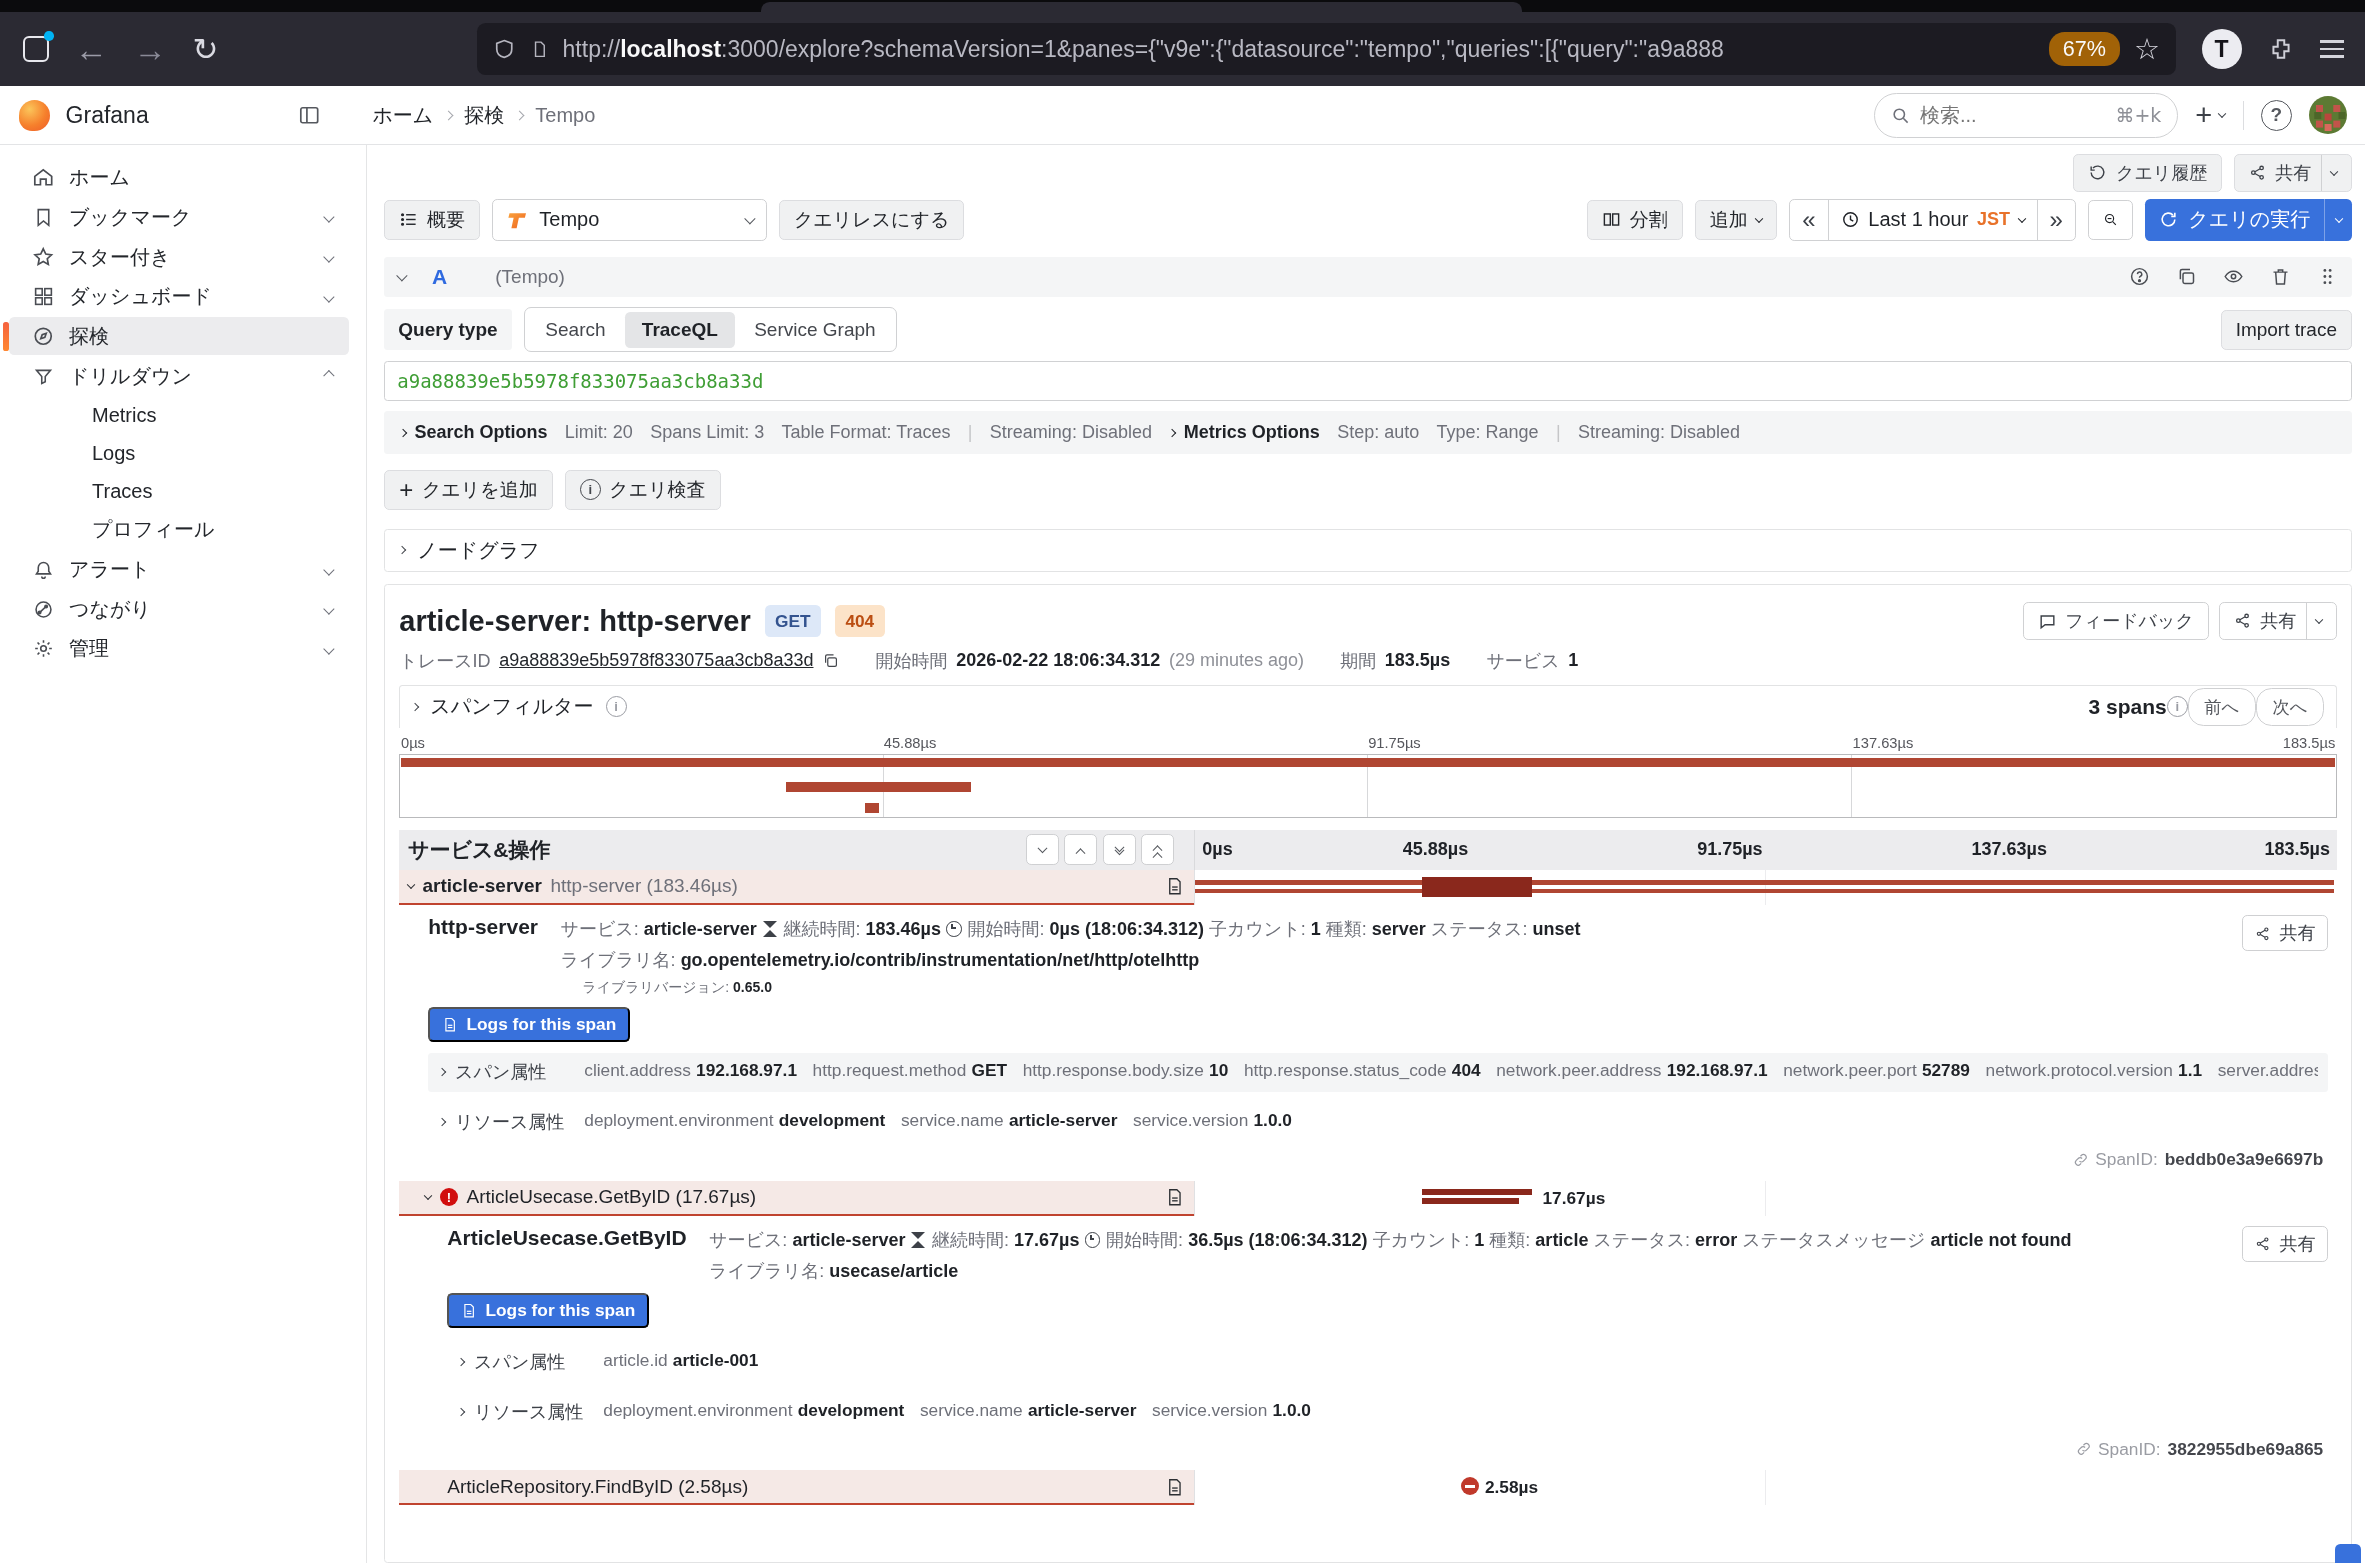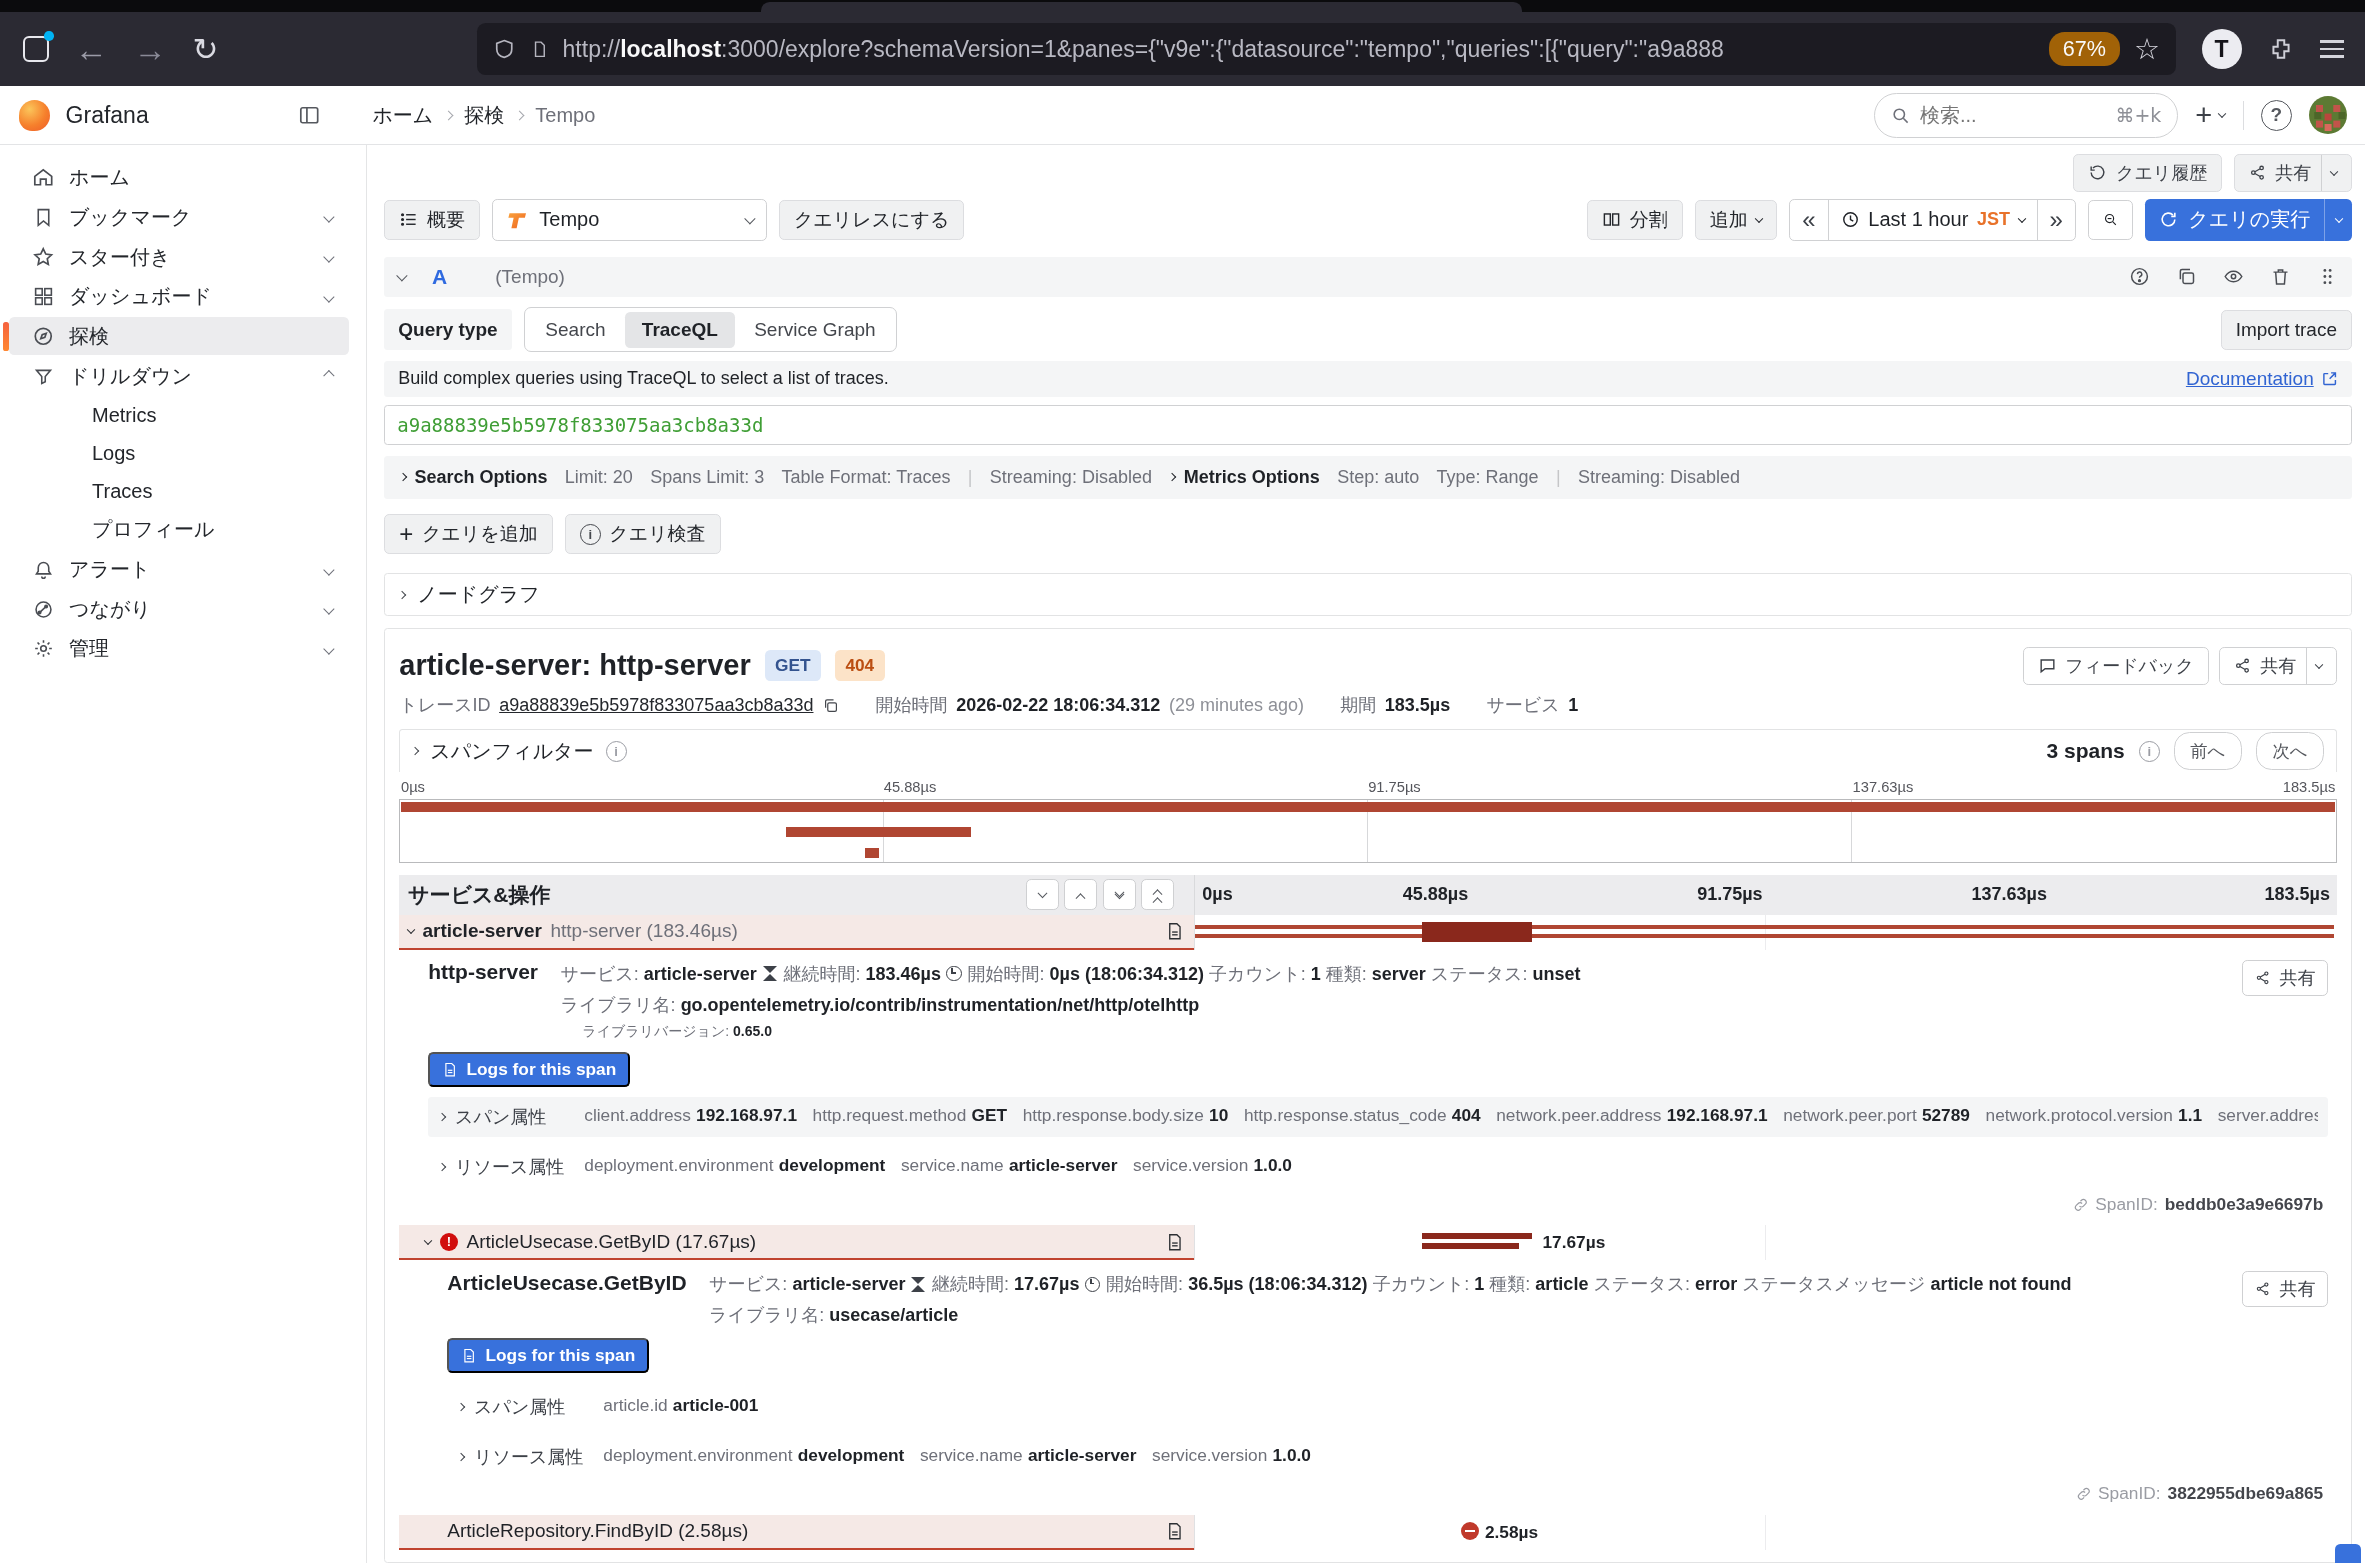--- a/index.html
+++ b/index.html
@@ -116,21 +116,21 @@
   .badge.e404 { background: #fce3c8; color: #bb4e12; }
   .ttitle-actions { margin-left: auto; display: flex; gap: 10.4px; }
   .ttitle-actions .gbtn { background: #fff; border-color: #d0d1d3; height: 38px; font-size: 18px; color: #3d4148; }
   .tmeta-row { display: flex; align-items: center; gap: 8.6px; margin-top: 8.6px; font-size: 18px; flex-wrap: nowrap; }
   .tmeta-row .lbl { color: #6e7079; }
   .tmeta-row .val { font-weight: bold; }
   .tmeta-row .dim { color: #8e9097; }
   .tmeta-row .gap { width: 19px; }
   .traceid { text-decoration: underline; color: #24272c; }
   .filter-row { margin-top: 12px; border: 0.9px solid #e2e3e4; border-radius: 3.5px 3.5px 0 0; border-bottom: none; height: 43px; display: flex; align-items: center; gap: 12px; padding: 8px 12px; font-size: 20px; }
-  .filter-right { margin-left: auto; display: flex; align-items: center; gap: 14px; }
+  .filter-right { margin-left: auto; display: flex; align-items: center; gap: 0; }
   .spans-count { font-weight: bold; font-size: 21px; }
   .pill-btn { border: 0.9px solid #cfd0d2; border-radius: 15.6px; padding: 6px 15.6px; font-size: 17.3px; color: #55585e; background: #fff; }
   .info-i { width: 21px; height: 21px; border: 1.7px solid #9a9ca3; border-radius: 50%; color: #9a9ca3; font-size: 13px; display: inline-flex; align-items: center; justify-content: center; font-weight: bold; }
 
   .mini-wrap { margin-top: 5.2px; flex: 0 0 auto; }
   .mini-ticks { position: relative; height: 21px; font-size: 14.7px; color: #55565c; }
   .mini-ticks span { position: absolute; top: 1.7px; }
   .mini { position: relative; height: 64px; border: 0.9px solid #b9babc; background:
       linear-gradient(to right, transparent calc(25% - 0.9px), #d7d8da calc(25% - 0.9px) 25%, transparent 25%),
       linear-gradient(to right, transparent calc(50% - 0.9px), #d7d8da calc(50% - 0.9px) 50%, transparent 50%),
@@ -516,29 +516,20 @@
           <div class="tabset">
             <span class="tab">Search</span>
             <span class="tab active">TraceQL</span>
             <span class="tab">Service Graph</span>
           </div>
           <button class="gbtn import-btn">
               <span>Import trace</span>
             </button>
         </div>
 
-        <div class="desc-row">
-          <span>Build complex queries using TraceQL to select a list of traces.</span>
-          <span class="doc-link">
-            <span>Documentation</span>
-            <svg width="17.3" height="17.3" viewBox="0 0 24 24" fill="none" stroke="currentColor" stroke-width="2">
-                <path d="M14 4h6v6M20 4l-8 8M20 14v5a1 1 0 0 1-1 1H5a1 1 0 0 1-1-1V6a1 1 0 0 1 1-1h5"></path>
-              </svg>
-          </span>
-        </div>
 
         <div class="qinput">
           <input readonly="" value="a9a88839e5b5978f833075aa3cb8a33d" style="">
         </div>
 
         <div class="opts-row">
           <span class="hd">
               <span class="chev right sm"></span>
               <span>Search Options</span>
             </span>

